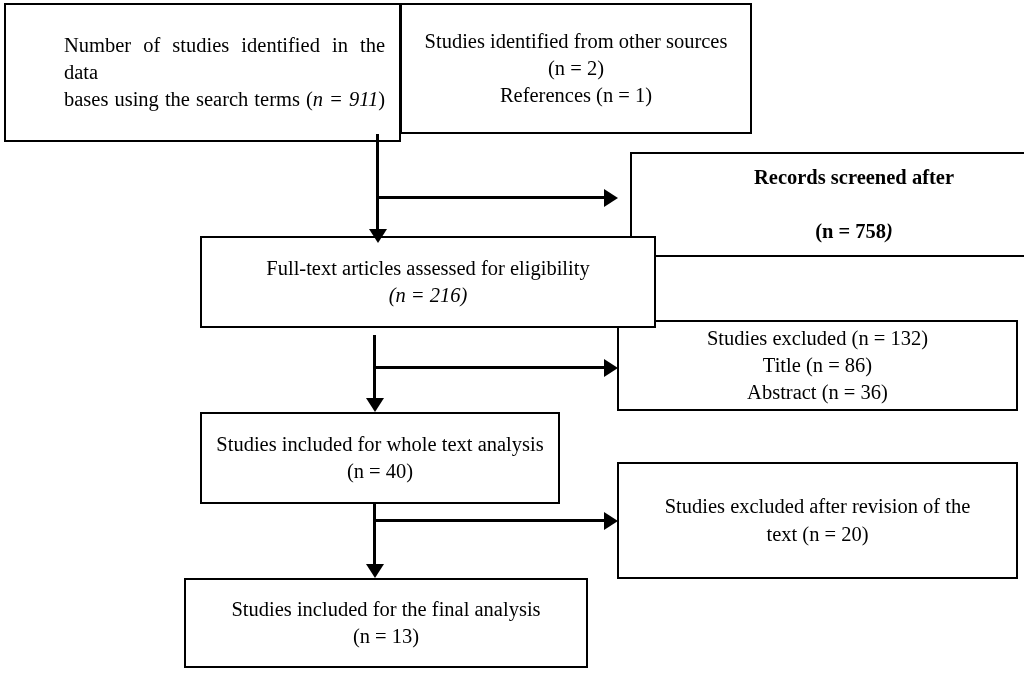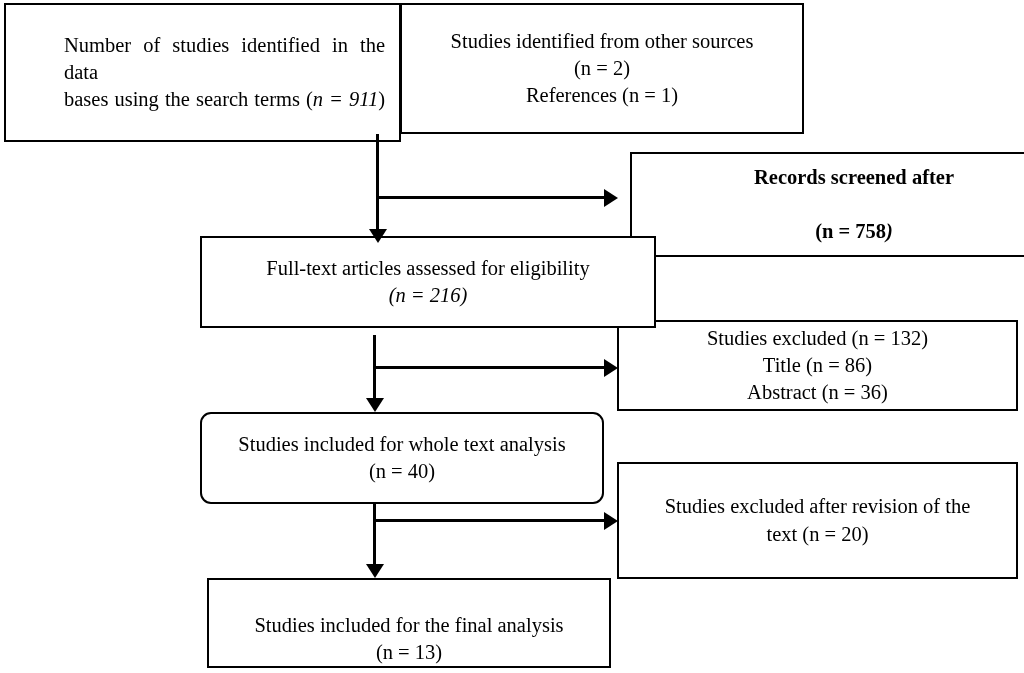--- a/index.html
+++ b/index.html
@@ -37,27 +37,27 @@
   .box-justify .txt {
     text-align: justify;
     text-align-last: justify;
     padding: 0 14px;
   }
   .ital {
     font-style: italic;
   }
   
   #box-databases   { left: 4px;   top: 3px;   width: 397px; height: 139px; padding-left: 44px; }
-  #box-other       { left: 400px; top: 3px;   width: 404px; height: 131px; }
+  #box-other       { left: 400px; top: 3px;   width: 352px; height: 131px; }
   #box-records     { left: 630px; top: 152px; width: 448px; height: 105px; font-weight: bold; }
   #box-fulltext    { left: 200px; top: 236px; width: 456px; height: 92px;  }
   #box-excluded1   { left: 617px; top: 320px; width: 401px; height: 91px;  }
-  #box-wholetext   { left: 200px; top: 412px; width: 404px; height: 92px; border-radius: 11px;  }
+  #box-wholetext   { left: 200px; top: 412px; width: 360px; height: 92px;  }
   #box-excluded2   { left: 617px; top: 462px; width: 401px; height: 117px; align-items: center; }
-  #box-final       { left: 207px; top: 578px; width: 404px; height: 90px; align-items: flex-end;  }
+  #box-final       { left: 184px; top: 578px; width: 404px; height: 90px;  }
   
   .conn {
     position: absolute;
     background: #000000;
   }
   .vline { width: 3px; }
   .hline { height: 3px; }
   .arrow-down {
     position: absolute;
     width: 0;

